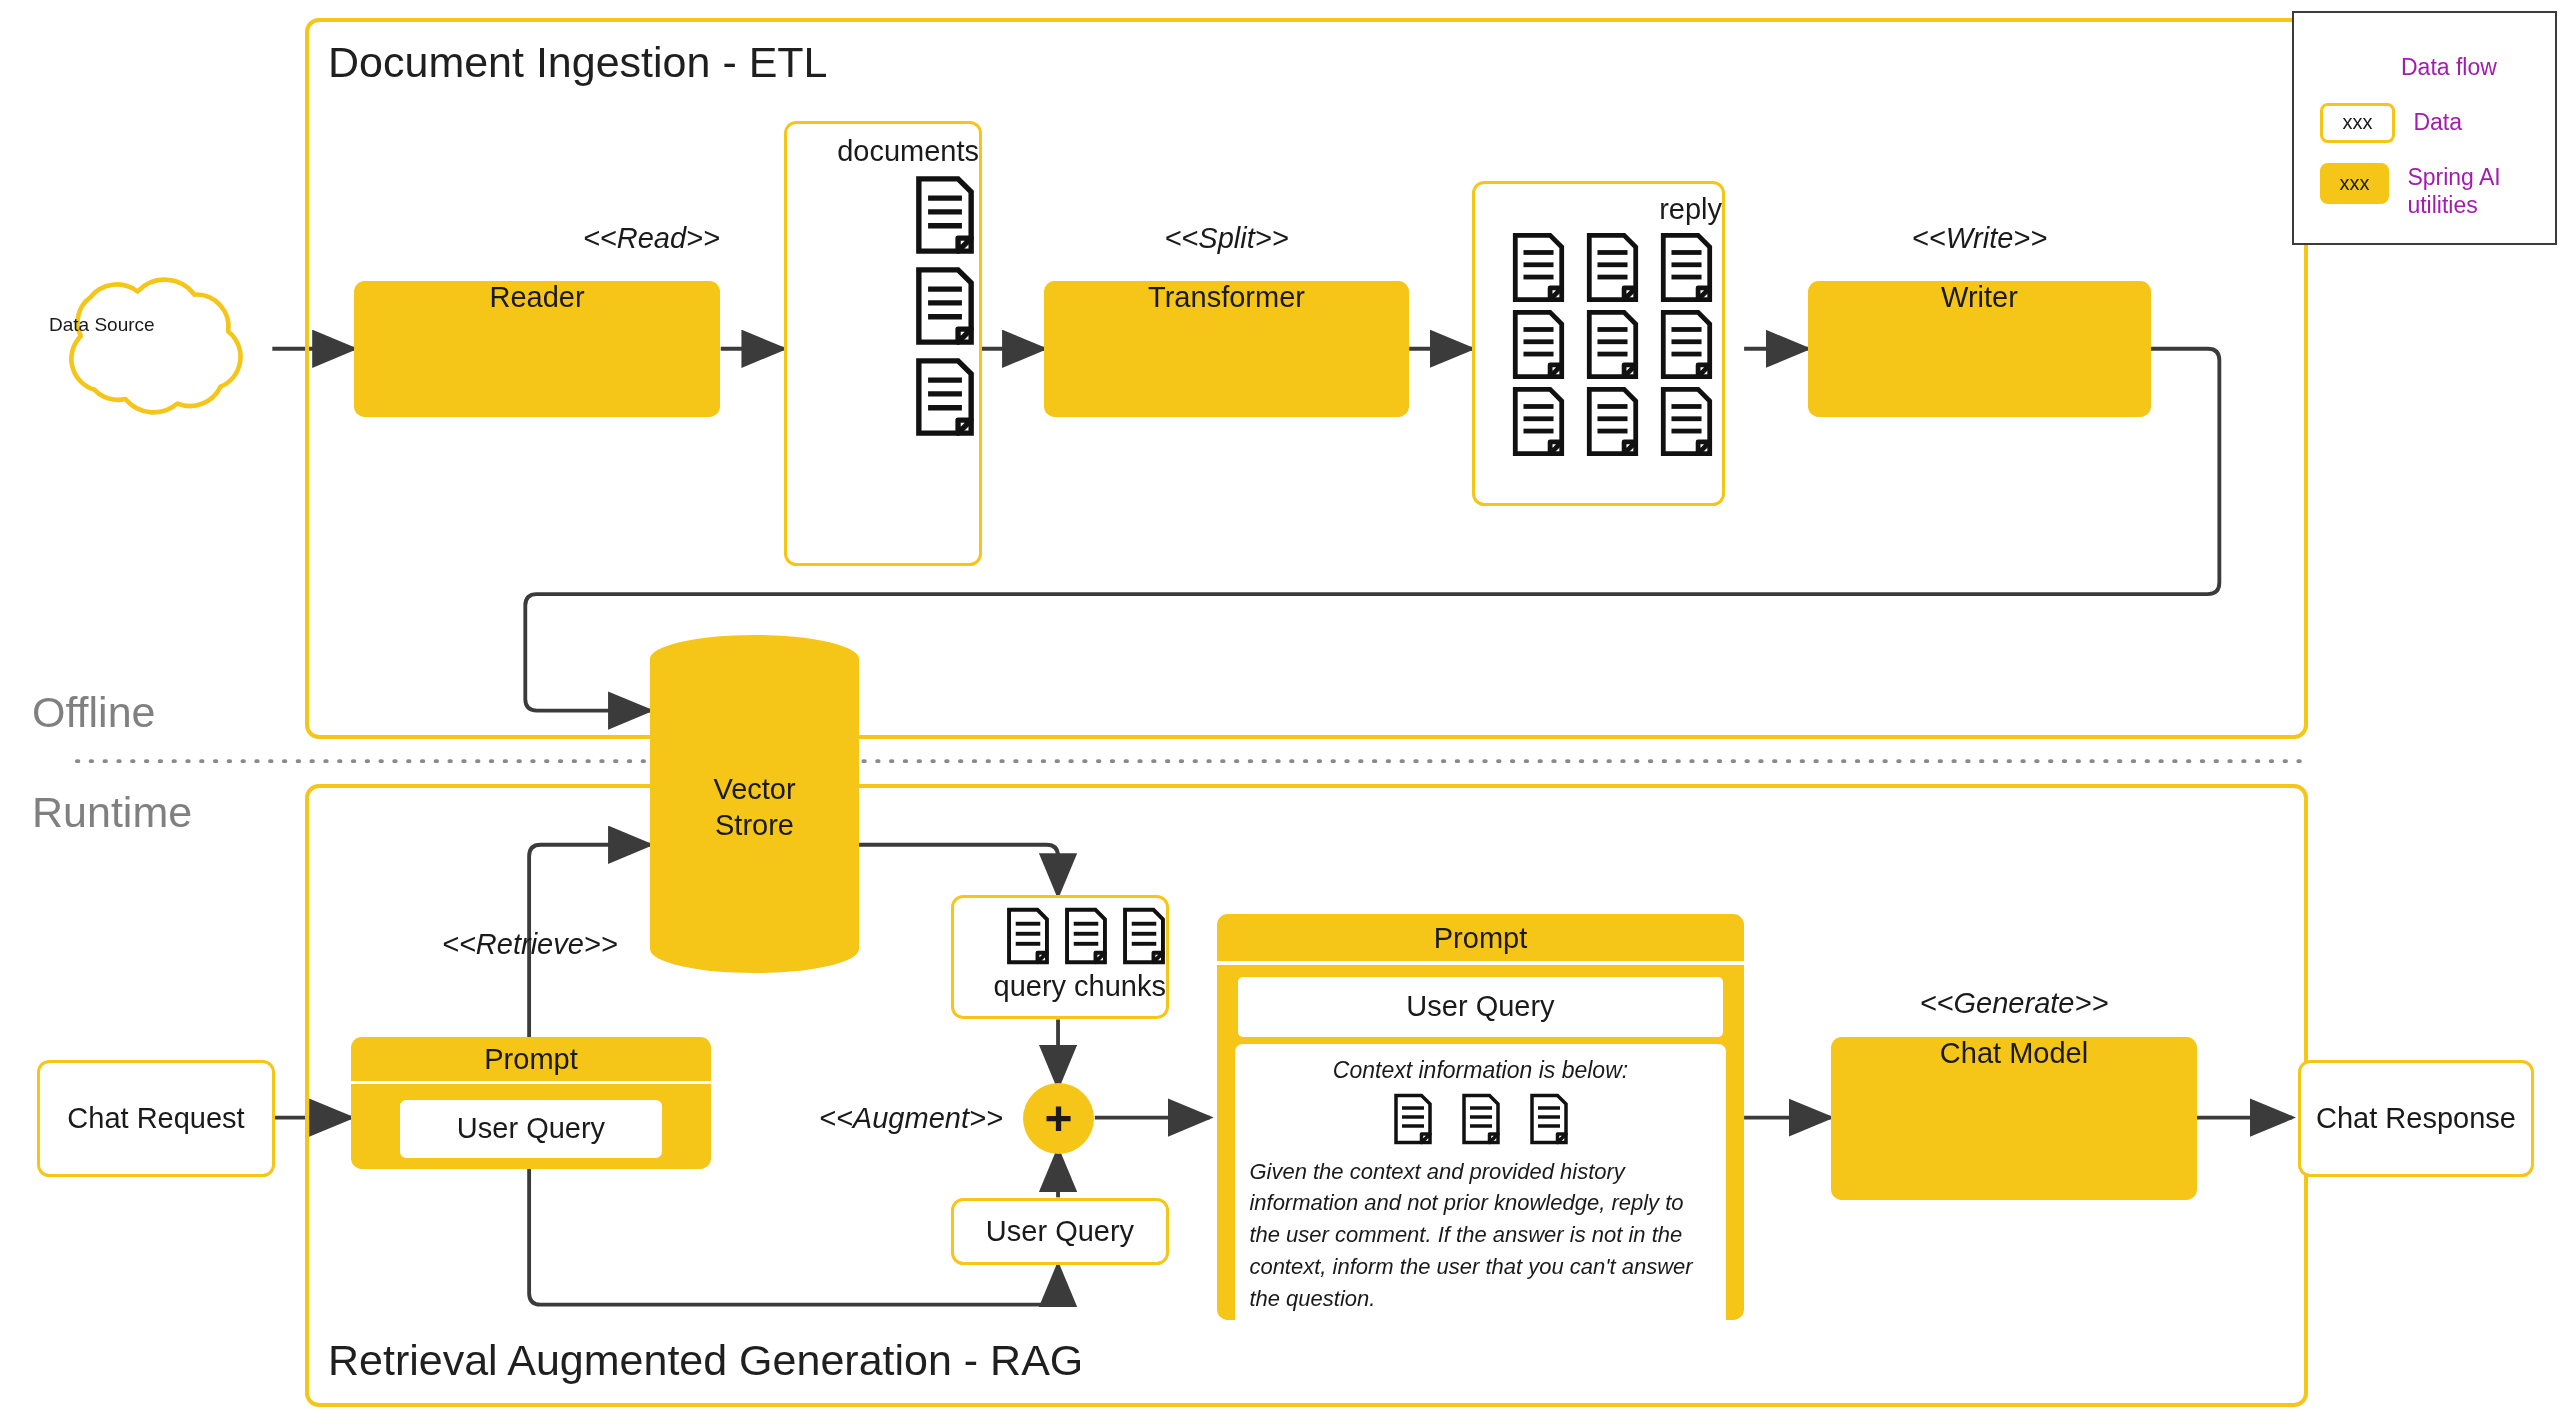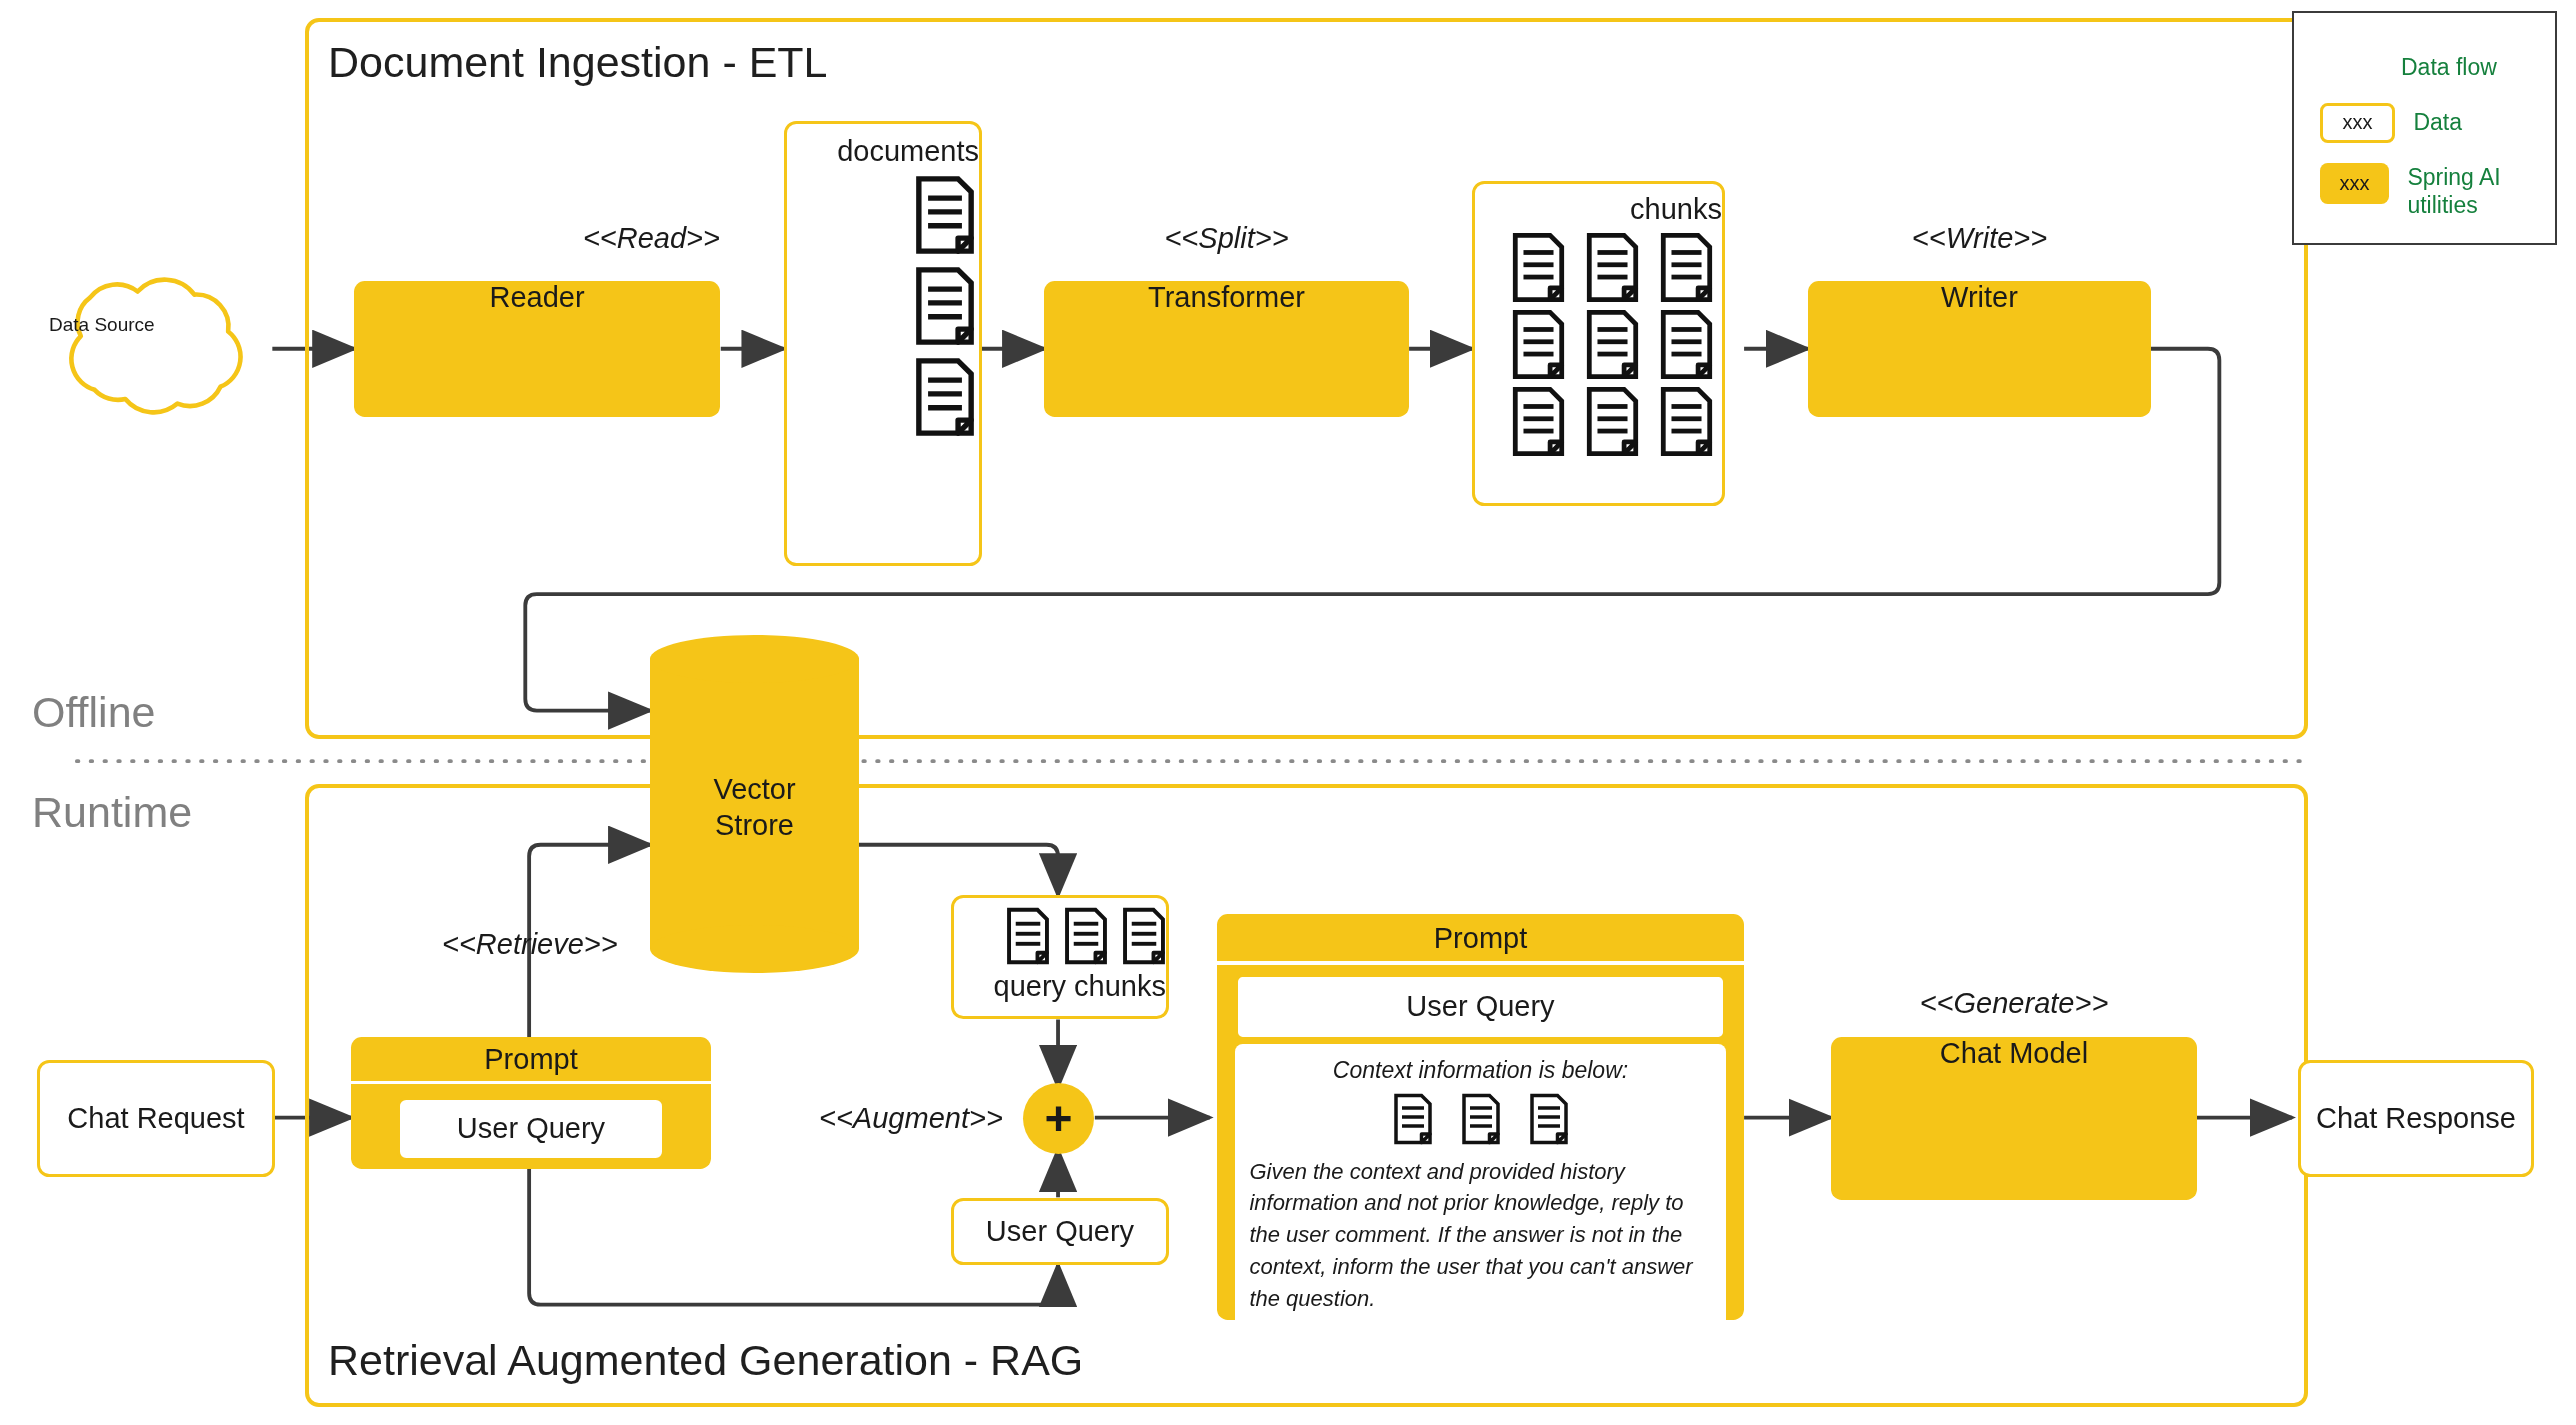--- a/index.html
+++ b/index.html
@@ -47,21 +47,21 @@
   .inner-white{background:#ffffff;border:3.1px solid #F5C518;border-radius:9.2px;
                display:flex;align-items:center;justify-content:center;font-size:29px;color:#1a1a1a;}
   .ctx-panel{background:#ffffff;border-radius:7.7px;}
   .ctx-head{font-style:italic;font-size:23px;color:#1a1a1a;text-align:center;}
   .ctx-body{font-style:italic;font-size:22px;color:#1a1a1a;line-height:1.45;text-align:left;}
   .ctx-docs{display:flex;justify-content:center;gap:28px;}
 
   
   .legend{position:absolute;border:2.3px solid #3b3b3b;background:#ffffff;}
   .legend-row{display:flex;align-items:center;}
-  .legend-text{font-size:23px;color:#15803d;line-height:1.25;}
+  .legend-text{font-size:23px;color:#a21caf;line-height:1.25;}
   .sw-data{width:69px;height:34px;border:3.1px solid #F5C518;border-radius:7.7px;background:#fff;
            display:flex;align-items:center;justify-content:center;font-size:20px;color:#1a1a1a;}
   .sw-util{width:69px;height:41px;border-radius:7.7px;background:#F5C518;
            display:flex;align-items:center;justify-content:center;font-size:20px;color:#1a1a1a;}
 
   .docgrid{display:grid;justify-items:center;align-items:center;}
 </style>
 </head>
 <body>
 
@@ -174,21 +174,21 @@
     </div>
   </div>
 
   <div class="stereotype" style="left:1044px;top:222px;width:365px;">&lt;&lt;Split&gt;&gt;</div>
 
   <div class="abs util-box" style="left:1044px;top:281px;width:365px;height:136px;">
     <span>Transformer</span>
   </div>
 
   <div class="abs data-box-col" style="left:1472px;top:181px;width:253px;height:325px;padding-top:9.2px;">
-    <div class="box-caption">chunks</div>
+    <div class="box-caption">reply</div>
     <div class="docgrid" style="grid-template-columns:repeat(3,71px);gap:6.1px 3.1px;margin-top:6.1px;">
       <svg width="55" height="71" viewBox="0 0 78 104">
           <path d="M5,5 H56 L73,22 V99 H5 Z" fill="#fff" stroke="#111" stroke-width="7"></path>
           <path d="M56,99 L56,82 L73,82 Z" fill="#fff" stroke="#111" stroke-width="7" stroke-linejoin="round"></path>
           <g stroke="#111" stroke-width="7">
             <line x1="17" y1="30" x2="61" y2="30"></line>
             <line x1="17" y1="48" x2="61" y2="48"></line>
             <line x1="17" y1="66" x2="61" y2="66"></line>
           </g>
         </svg>

